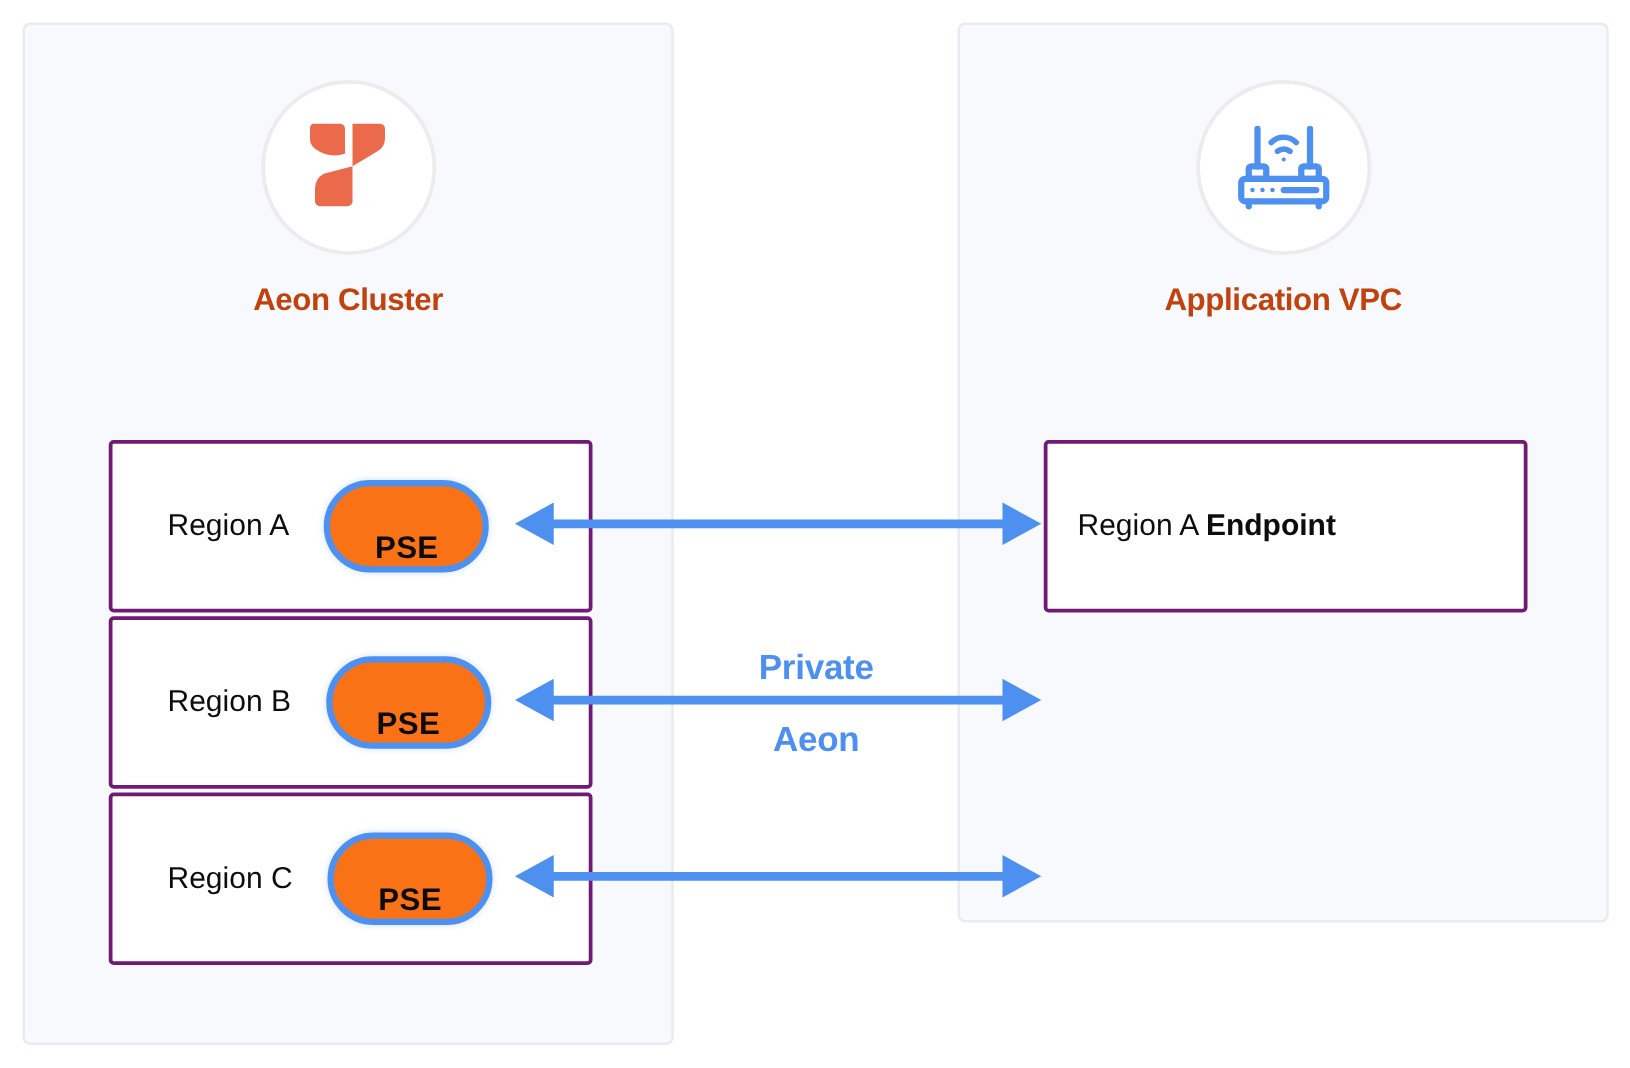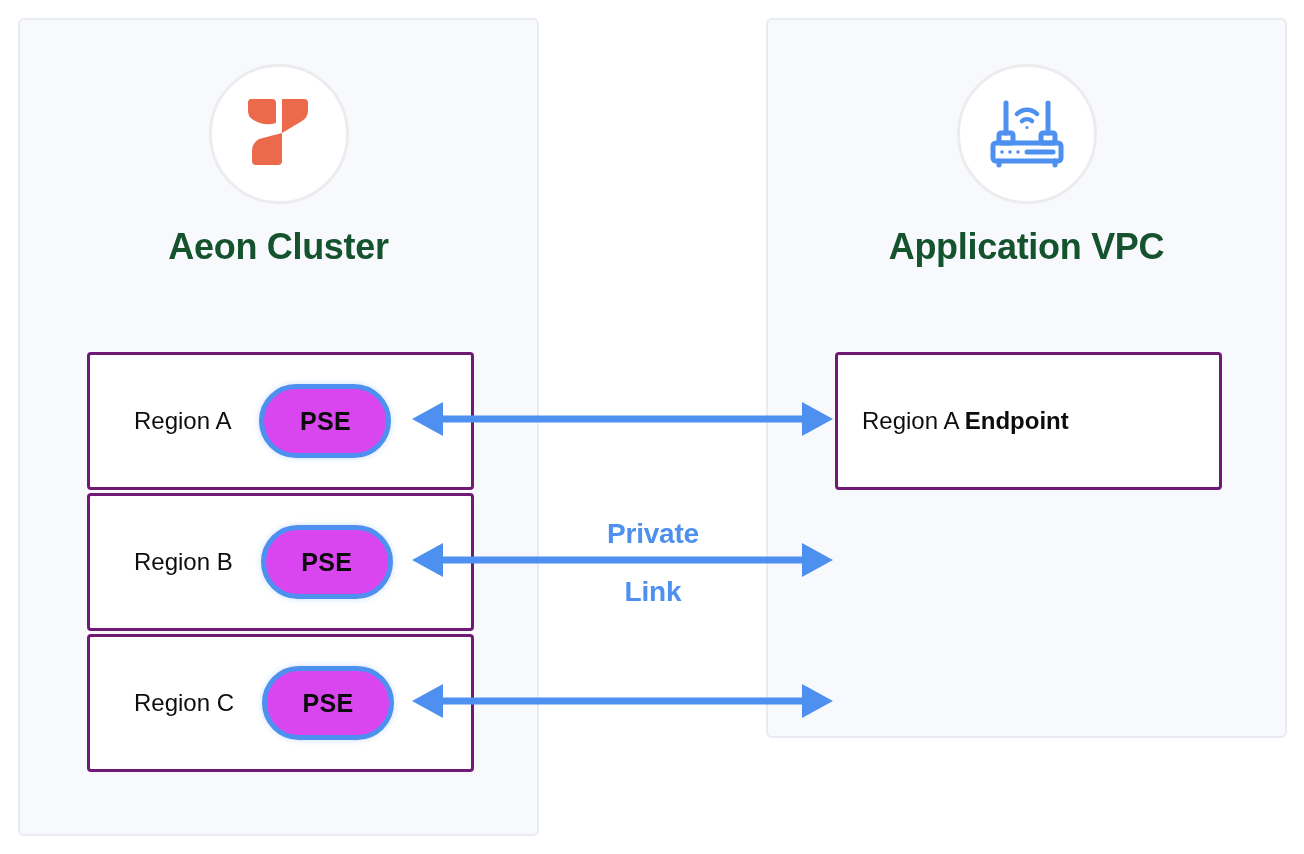--- a/index.html
+++ b/index.html
@@ -48,23 +48,23 @@
     border-radius: 50%;
     background: #ffffff;
     border: 3px solid #ececef;
     box-sizing: border-box;
     display: flex;
     align-items: center;
     justify-content: center;
   }
   .zone-title {
     margin-top: 22px;
-    font-size: 36px;
+    font-size: 25px;
     font-weight: bold;
-    color: #14532d;
+    color: #c2410c;
     letter-spacing: -0.3px;
     white-space: nowrap;
     text-align: center;
   }
 
   
   .rows {
     position: absolute;
     left: 0; right: 0;
     top: 332px;
@@ -95,25 +95,25 @@
     font-size: 24px;
     color: #0d0d0d;
     font-weight: normal;
     white-space: nowrap;
   }
   .pse-pill {
     margin-left: 28px;
     width: 132px;
     height: 74px;
     border-radius: 37px;
-    background: #d946ef;
+    background: #f97316;
     border: 5px solid #4d90f0;
     box-sizing: border-box;
     display: flex;
-    align-items: center;
+    align-items: flex-end;
     justify-content: center;
     box-shadow: 0 0 6px rgba(77,144,240,0.28);
   }
   .pse-text {
     font-size: 25px;
     font-weight: bold;
     color: #0b0b0b;
     letter-spacing: 0.3px;
   }
 
@@ -270,16 +270,16 @@
 
     <g>
       <line x1="440" y1="701" x2="805" y2="701" stroke="#4d90f0" stroke-width="7"></line>
       <polygon points="412,701 443,684 443,718" fill="#4d90f0"></polygon>
       <polygon points="833,701 802,684 802,718" fill="#4d90f0"></polygon>
     </g>
   </svg>
 
   <div class="link-caption">
     <span class="cap-word cap-top">Private</span>
-    <span class="cap-word cap-bot">Link</span>
+    <span class="cap-word cap-bot">Aeon</span>
   </div>
 
 </div>
 
 </body></html>

